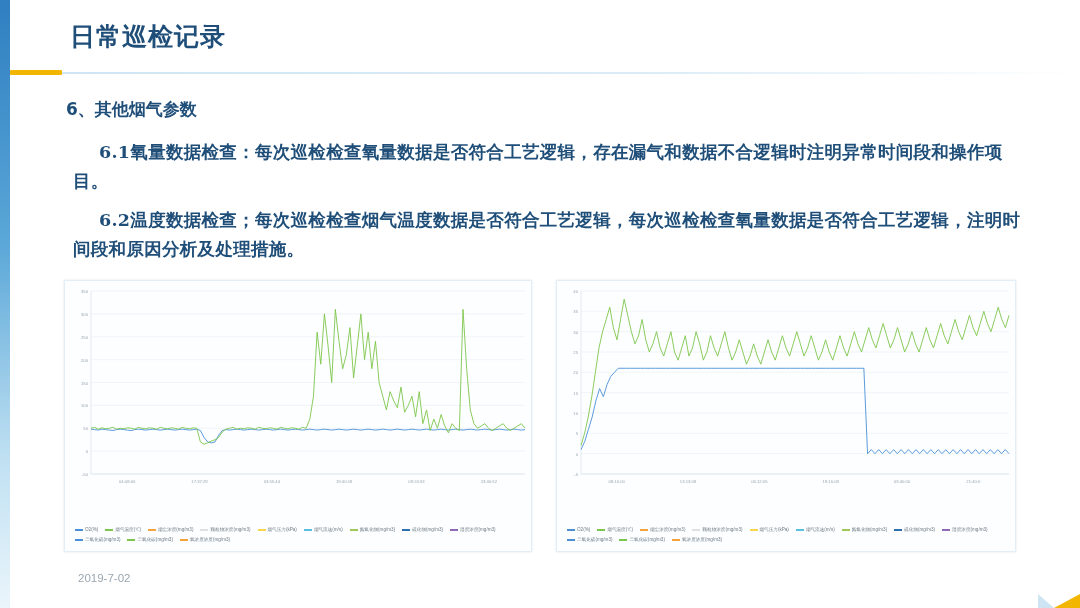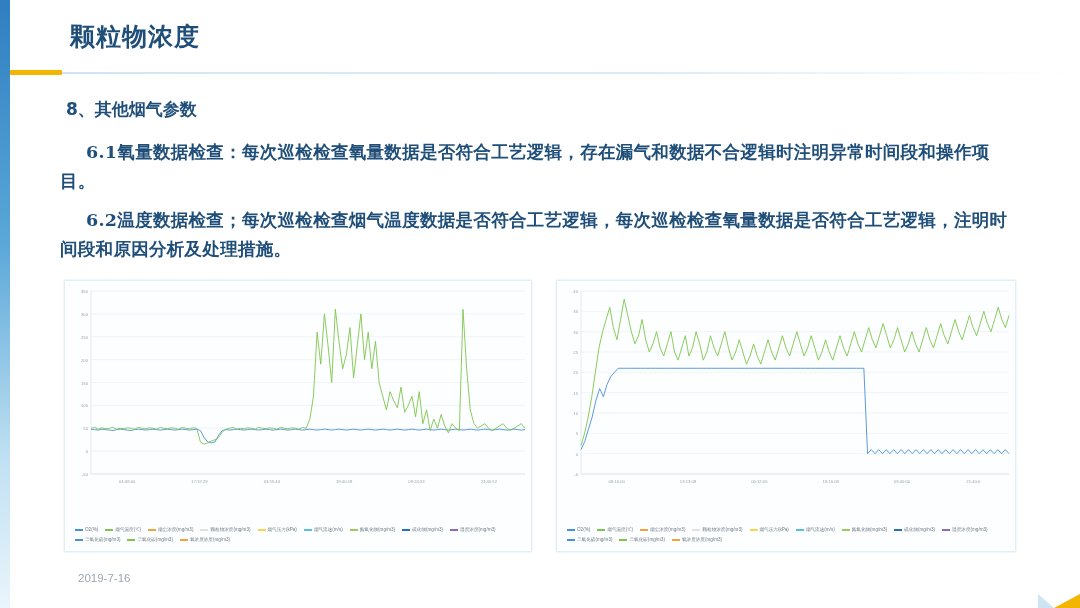--- a/index.html
+++ b/index.html
@@ -33,21 +33,21 @@
   
   .heading{
     position:absolute;left:66px;top:98px;
     font-family:"DejaVu Sans",sans-serif;
     font-size:17px;font-weight:bold;color:#1f4e79;
   }
   .para{
     position:absolute;
     font-family:"DejaVu Serif",serif;
     font-size:17.5px;font-weight:bold;color:#1f4e79;
-    line-height:29px;letter-spacing:0.3px;
+    line-height:29px;letter-spacing:0.3px;margin-left:13px;
   }
   .para1{left:60px;top:138px;width:960px;}
   .para2{left:60px;top:206px;width:960px;}
   .indent{display:inline-block;width:26px;}
 
   
   .chart-panel{
     position:absolute;top:280px;height:272px;
     background:#fcfeff;
     border:1px solid #e3eef6;
@@ -84,25 +84,25 @@
   .corner-accent2{
     position:absolute;right:26px;bottom:0;width:0;height:0;
     border-right:16px solid transparent;border-bottom:14px solid #cfe4f3;
   }
 </style>
 </head>
 <body>
 
 <div class="left-bar"></div>
 
-<div class="slide-title">颗粒物浓度</div>
+<div class="slide-title">日常巡检记录</div>
 <div class="title-rule"></div>
 <div class="title-accent"></div>
 
-<div class="heading">8、其他烟气参数</div>
+<div class="heading">6、其他烟气参数</div>
 
 <div class="para para1"><span class="indent"></span><span>6.1氧量数据检查：每次巡检检查氧量数据是否符合工艺逻辑，存在漏气和数据不合逻辑时注明异常时间段和操作项目。</span></div>
 <div class="para para2"><span class="indent"></span><span>6.2温度数据检查；每次巡检检查烟气温度数据是否符合工艺逻辑，每次巡检检查氧量数据是否符合工艺逻辑，注明时间段和原因分析及处理措施。</span></div>
 
 <div class="chart-panel" id="panel-left">
   <div class="plot">
     <svg id="svg-left" width="468" height="215" viewBox="0 0 468 215">
         <line x1="26" y1="10" x2="460" y2="10" stroke="#eef2f5" stroke-width="0.8"></line>
         <text x="23" y="12" text-anchor="end" font-size="4.2" fill="#9aa7b2" font-family="Liberation Sans, sans-serif">350</text>
         <line x1="26" y1="32.875" x2="460" y2="32.875" stroke="#eef2f5" stroke-width="0.8"></line>
@@ -269,15 +269,15 @@
           <span>二氧化碳(mg/m3)</span>
         </div>
         <div class="legend-item">
           <span class="legend-swatch" style="background: rgb(244, 162, 59);"></span>
           <span>氧浓度浓度(mg/m3)</span>
         </div>
       </div>
   </div>
 </div>
 
-<div class="footer-date">2019-7-16</div>
+<div class="footer-date">2019-7-02</div>
 <div class="corner-accent2"></div>
 <div class="corner-accent"></div>
 
 </body></html>

